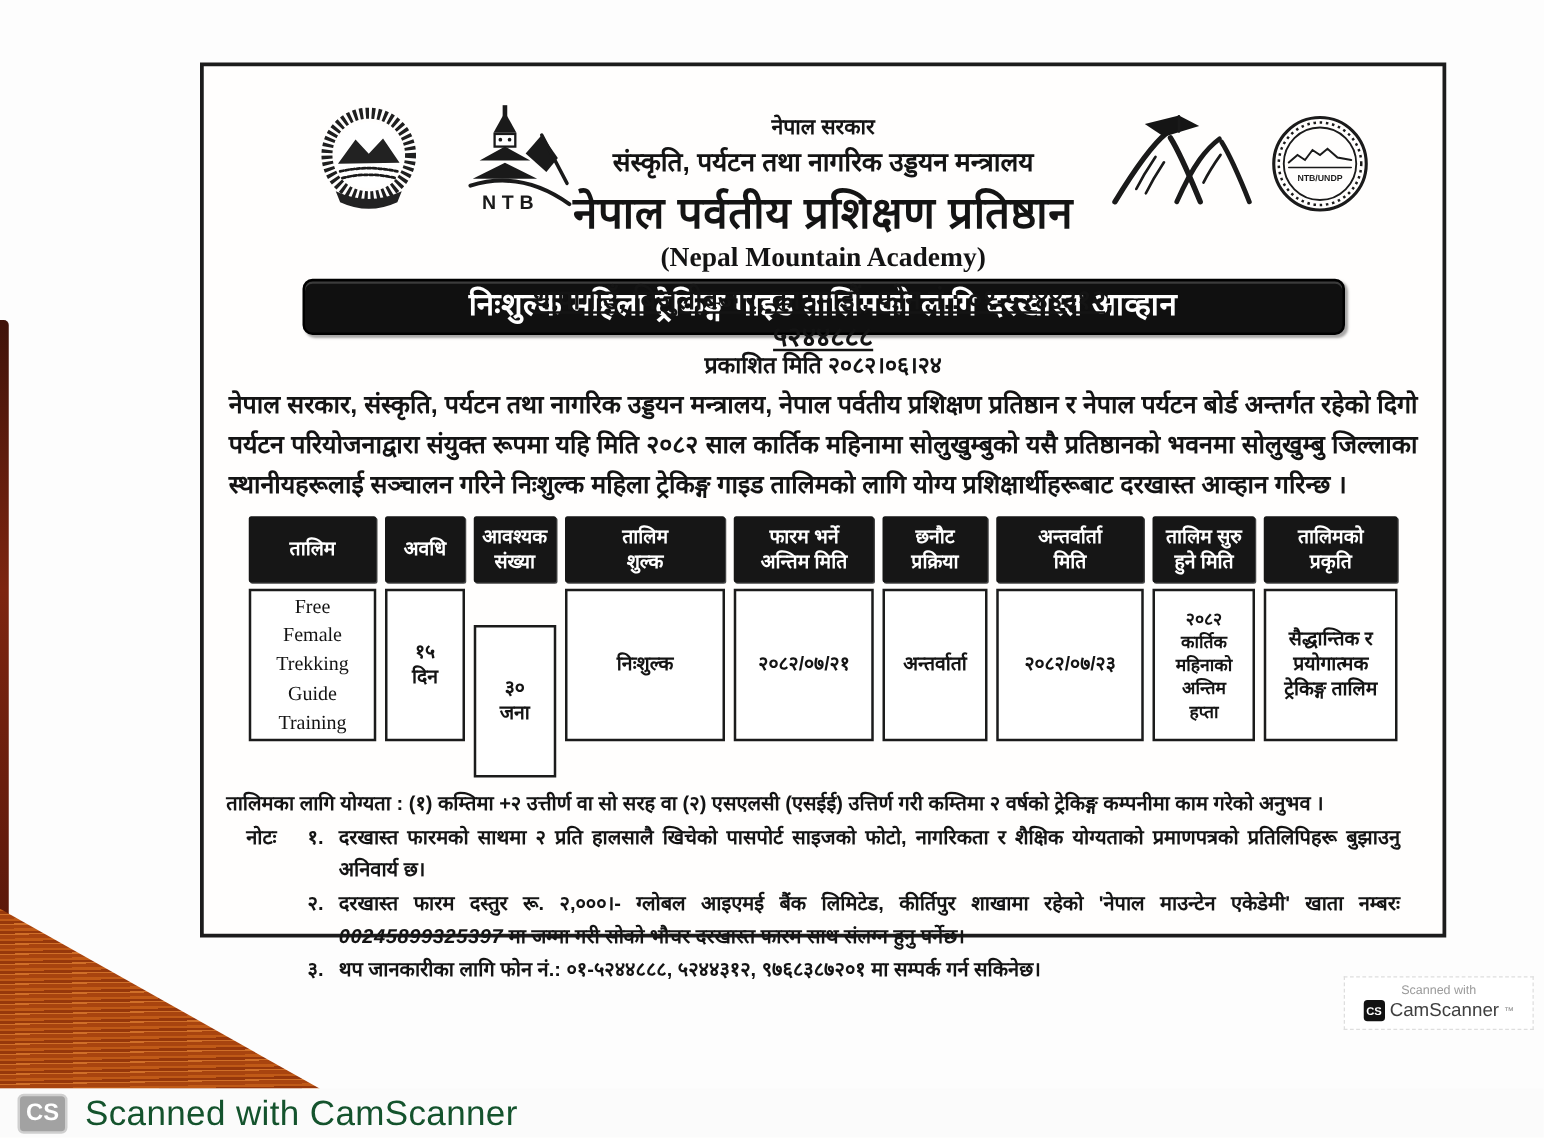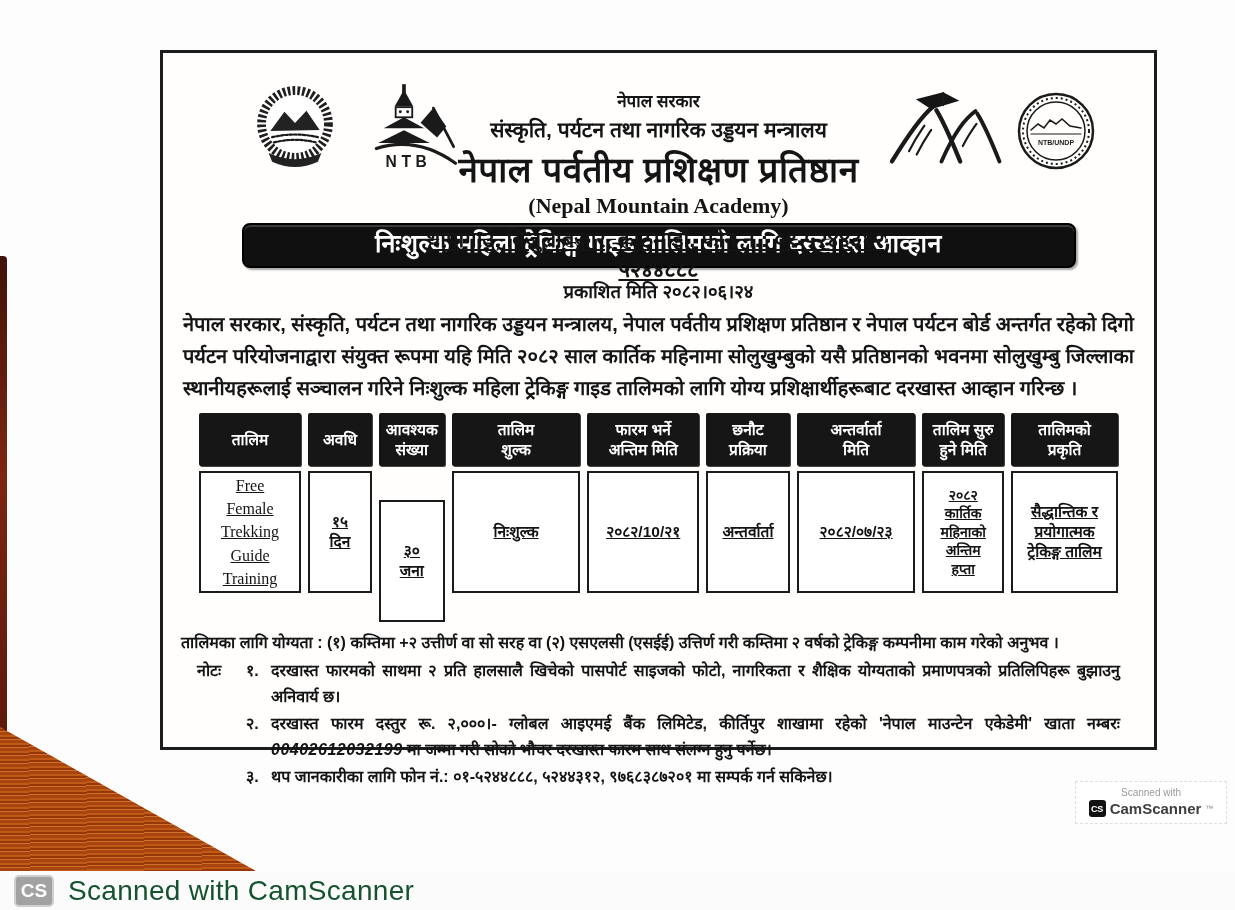--- a/index.html
+++ b/index.html
@@ -35,21 +35,21 @@
     display:flex; align-items:flex-start; justify-content:center;
   }
   .banner span { color:#fff; font-size:25px; font-weight:800; letter-spacing:.5px; }
   .published { text-align:center; font-size:18.5px; font-weight:700; margin-top:10px; }
   
   .intro {
     margin:5px 2px 0; font-size:20px; font-weight:700; line-height:1.6;
     text-align:justify;
   }
   
-  .ttable { margin:9px 18px 0; display:flex; gap:7px;text-decoration:underline; }
+  .ttable { margin:9px 18px 0; display:flex; gap:7px; }
   .tcol { display:flex; flex-direction:column; gap:5px; }
   .c0{flex:107;} .c1{flex:67;} .c2{flex:69;gap:34px;} .c3{flex:135;} .c4{flex:117;}
   .c5{flex:88;} .c6{flex:124;} .c7{flex:86;} .c8{flex:112;}
   .th {
     background:#161616; color:#fff; border-radius:2px;
     height:53px; display:flex; align-items:center; justify-content:center;
     text-align:center; font-size:15.5px; font-weight:700; line-height:1.25;
     white-space:pre-line; box-shadow:1px 1px 0 #444;
   }
   .td {
@@ -92,21 +92,21 @@
   .cam-badge {
     position:absolute; right:8px; top:781px; width:152px; padding:5px 4px 6px;
     border:1px dashed #dedede; text-align:center; background:#fff;
   }
   .cam-badge .small { font-size:10px; color:#9a9a9a; }
   .cam-badge .brand-row { margin-top:2px; display:flex; align-items:center; justify-content:center; gap:4px; }
   .cs-badge-black {
     width:17px; height:17px; background:#111; border-radius:3px; color:#fff;
     font-size:9px; font-weight:700; display:flex; align-items:center; justify-content:center;
   }
-  .brand { font-size:15px; font-weight:700; color:#3f3f3f; }
+  .brand { font-size:15px; font-weight:400; color:#3f3f3f; }
   .tm { font-size:8px; color:#8a8a8a; vertical-align:top; }
   svg .ln { fill:none; stroke:#1a1a1a; stroke-linecap:round; }
 </style>
 </head>
 <body>
 
 <div class="frame">
 
   <div class="header-row">
 
@@ -200,21 +200,21 @@
 जना</div>
     </div>
     <div class="tcol c3">
       <div class="th">तालिम
 शुल्क</div>
       <div class="td">निःशुल्क</div>
     </div>
     <div class="tcol c4">
       <div class="th">फारम भर्ने
 अन्तिम मिति</div>
-      <div class="td">२०८२/10/२१</div>
+      <div class="td">२०८२/०७/२१</div>
     </div>
     <div class="tcol c5">
       <div class="th">छनौट
 प्रक्रिया</div>
       <div class="td">अन्तर्वार्ता</div>
     </div>
     <div class="tcol c6">
       <div class="th">अन्तर्वार्ता
 मिति</div>
       <div class="td">२०८२/०७/२३</div>
@@ -240,21 +240,21 @@
   <div class="qual">तालिमका लागि योग्यता : (१) कम्तिमा +२ उत्तीर्ण वा सो सरह वा (२) एसएलसी (एसईई) उत्तिर्ण गरी कम्तिमा २ वर्षको ट्रेकिङ्ग कम्पनीमा काम गरेको अनुभव ।</div>
 
   <div class="notes">
     <div class="note-row">
       <span class="note-label">नोटः</span>
       <span class="note-num">१.</span>
       <span class="note-text">दरखास्त फारमको साथमा २ प्रति हालसालै खिचेको पासपोर्ट साइजको फोटो, नागरिकता र शैक्षिक योग्यताको प्रमाणपत्रको प्रतिलिपिहरू बुझाउनु अनिवार्य छ।</span>
     </div>
     <div class="note-row indent">
       <span class="note-num">२.</span>
-      <span class="note-text"><span>दरखास्त फारम दस्तुर रू. २,०००।- ग्लोबल आइएमई बैंक लिमिटेड, कीर्तिपुर शाखामा रहेको 'नेपाल माउन्टेन एकेडेमी' खाता नम्बरः </span><span class="account">00402612032199</span><span> मा जम्मा गरी सोको भौचर दरखास्त फारम साथ संलग्न हुनु पर्नेछ।</span></span>
+      <span class="note-text"><span>दरखास्त फारम दस्तुर रू. २,०००।- ग्लोबल आइएमई बैंक लिमिटेड, कीर्तिपुर शाखामा रहेको 'नेपाल माउन्टेन एकेडेमी' खाता नम्बरः </span><span class="account">00245899325397</span><span> मा जम्मा गरी सोको भौचर दरखास्त फारम साथ संलग्न हुनु पर्नेछ।</span></span>
     </div>
     <div class="note-row indent">
       <span class="note-num">३.</span>
       <span class="note-text">थप जानकारीका लागि फोन नं.: ०१-५२४४८८८, ५२४४३१२, ९७६८३८७२०१ मा सम्पर्क गर्न सकिनेछ।</span>
     </div>
   </div>
 </div>
 
 <div class="desk-edge"></div>
 <div class="wood"></div>

